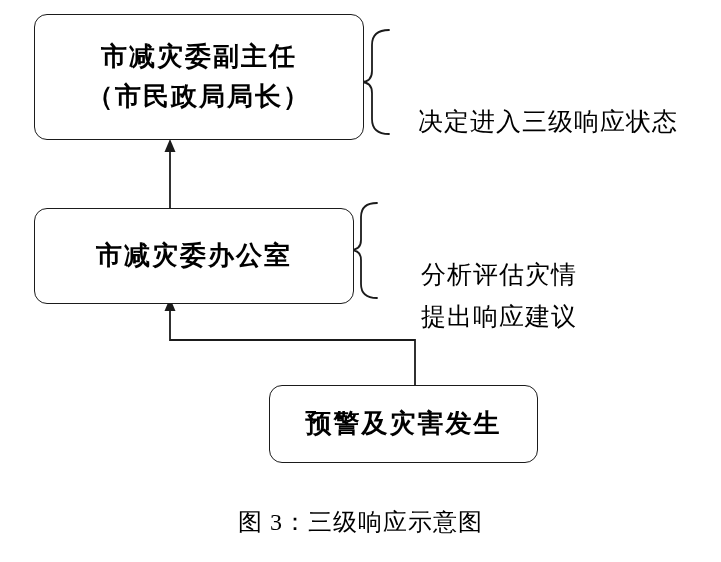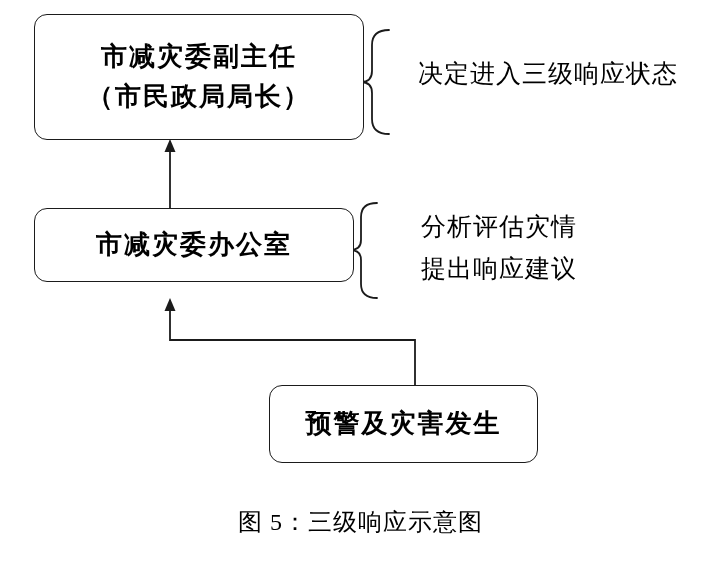--- a/index.html
+++ b/index.html
@@ -44,41 +44,42 @@
     left: 10px;
     top: 14px;
     width: 330px;
     height: 126px;
     gap: 10px;
   }
   .node-middle {
     left: 10px;
     top: 208px;
     width: 320px;
-    height: 74px;
+    height: 96px;
   }
   .node-bottom {
     left: 245px;
     top: 385px;
     width: 269px;
     height: 78px;
   }
   .node-text {
     font-size: 26px;
     font-weight: bold;
     letter-spacing: 2px;
     line-height: 1.15;
     white-space: nowrap;
   }
   .ann {
     position: absolute;
     font-size: 25px;
     font-weight: normal;
     letter-spacing: 1px;
     white-space: nowrap;
+    margin-top: 48px;
   }
   .ann-top      { left: 418px; top: 57px; }
   .ann-mid-1    { left: 421px; top: 210px; text-align: right; }
   .ann-mid-2    { left: 421px; top: 252px; }
   .caption {
     position: absolute;
     left: 0;
     top: 506px;
     width: 721px;
     text-align: center;
@@ -118,15 +119,15 @@
   </div>
 
   <div class="node node-bottom">
     <span class="node-text">预警及灾害发生</span>
   </div>
 
   <span class="ann ann-top">决定进入三级响应状态</span>
   <span class="ann ann-mid-1">分析评估灾情</span>
   <span class="ann ann-mid-2">提出响应建议</span>
 
-  <div class="caption">图 5：三级响应示意图</div>
+  <div class="caption">图 3：三级响应示意图</div>
 
 </div>
 
 </body></html>

